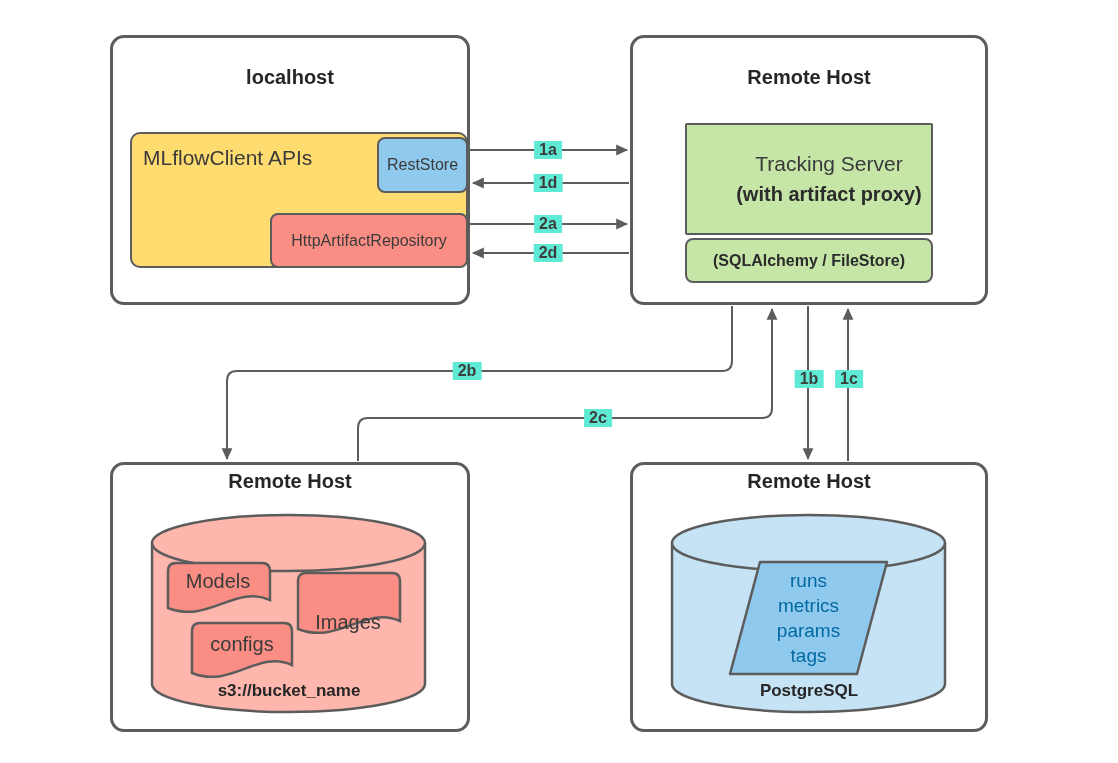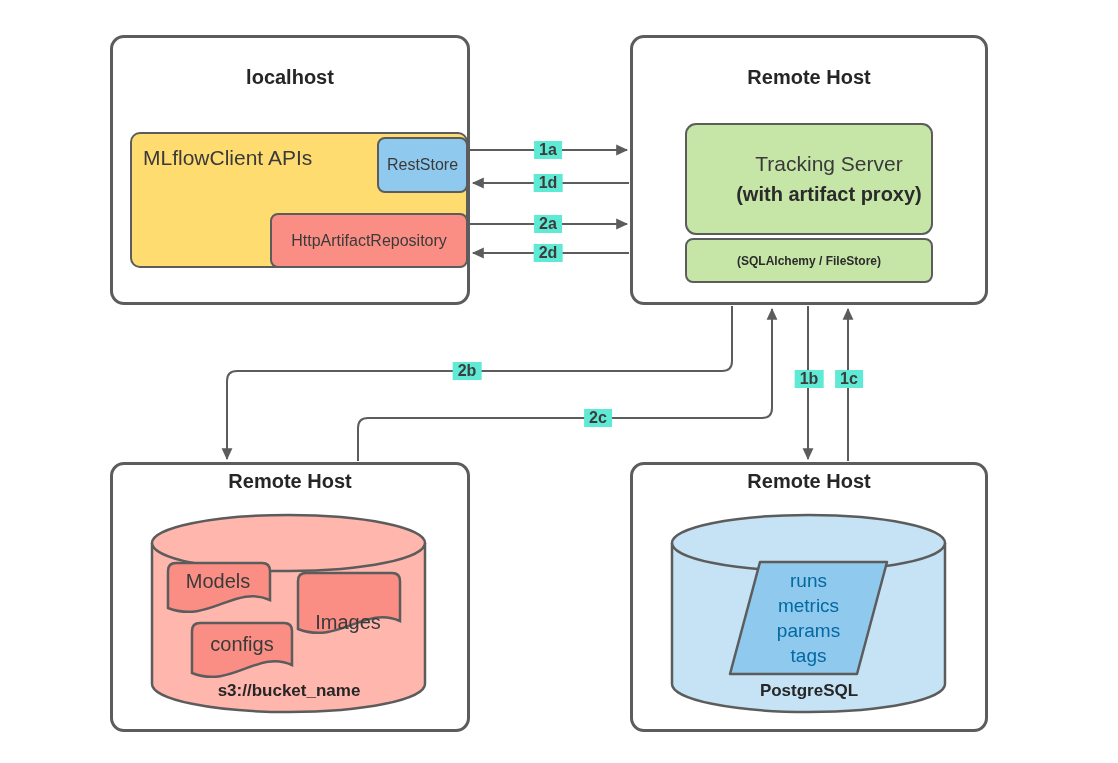--- a/index.html
+++ b/index.html
@@ -13,21 +13,21 @@
   .svg-layer{position:absolute;left:0;top:0;pointer-events:none;}
   .label{position:absolute;transform:translate(-50%,-50%);white-space:nowrap;}
   .box-title{font-size:20px;font-weight:bold;color:#262626;}
   .edge-label{position:absolute;transform:translate(-50%,-50%);background:#5eead4;
               padding:0 5px;font-size:16px;font-weight:bold;color:#3c3c3c;white-space:nowrap;}
   .user-code{position:absolute;left:143px;top:144px;font-size:21px;line-height:28px;
              color:#3a3a3a;text-align:left;}
   .small-label{font-size:16px;color:#3a3a3a;}
   .server-line1{font-size:21px;color:#3a3a3a;line-height:30px;}
   .server-line2{font-size:20px;font-weight:bold;color:#2b2b2b;line-height:30px;}
-  .backend-label{font-size:12px;font-weight:bold;color:#2b2b2b;}
+  .backend-label{font-size:16px;font-weight:bold;color:#2b2b2b;}
   .note-label{font-size:20px;color:#3a3a3a;}
   .cyl-caption{font-size:17px;font-weight:bold;color:#262626;}
   .tables-text{position:absolute;left:730px;top:562px;width:157px;height:112px;
                display:flex;flex-direction:column;align-items:center;justify-content:center;
                font-size:19px;line-height:25px;color:#0369a1;text-align:center;}
 </style>
 </head>
 <body>
 
 <div class="canvas">
@@ -38,21 +38,21 @@
   <div class="outer-box" style="left:630px;top:462px;width:358px;height:270px;"></div>
 
   <div class="inner" style="left:130px;top:132px;width:338px;height:136px;background:#ffdc70;border-radius:10px;"></div>
   <div class="inner" style="left:377px;top:137px;width:91px;height:56px;background:#8fc9ee;border-radius:8px;">
     <span class="small-label">RestStore</span>
   </div>
   <div class="inner" style="left:270px;top:213px;width:198px;height:55px;background:#fb8e84;border-radius:8px;">
     <span class="small-label">HttpArtifactRepository</span>
   </div>
 
-  <div class="inner" style="left:685px;top:123px;width:248px;height:112px;background:#c6e6a8;border-radius:11px;padding-left:40px;">
+  <div class="inner" style="left:685px;top:123px;width:248px;height:112px;background:#c6e6a8;border-radius:2px;padding-left:40px;">
     <span class="server-line1">Tracking Server</span>
     <span class="server-line2">(with artifact proxy)</span>
   </div>
   <div class="inner" style="left:685px;top:238px;width:248px;height:45px;background:#c6e6a8;border-radius:8px;">
     <span class="backend-label">(SQLAlchemy / FileStore)</span>
   </div>
 
   <svg class="svg-layer" width="1118" height="763" viewBox="0 0 1118 763">
     <defs>
       <marker id="arrow" viewBox="0 0 12 12" refX="10.5" refY="6" markerWidth="13" markerHeight="13" orient="auto-start-reverse" markerUnits="userSpaceOnUse">

